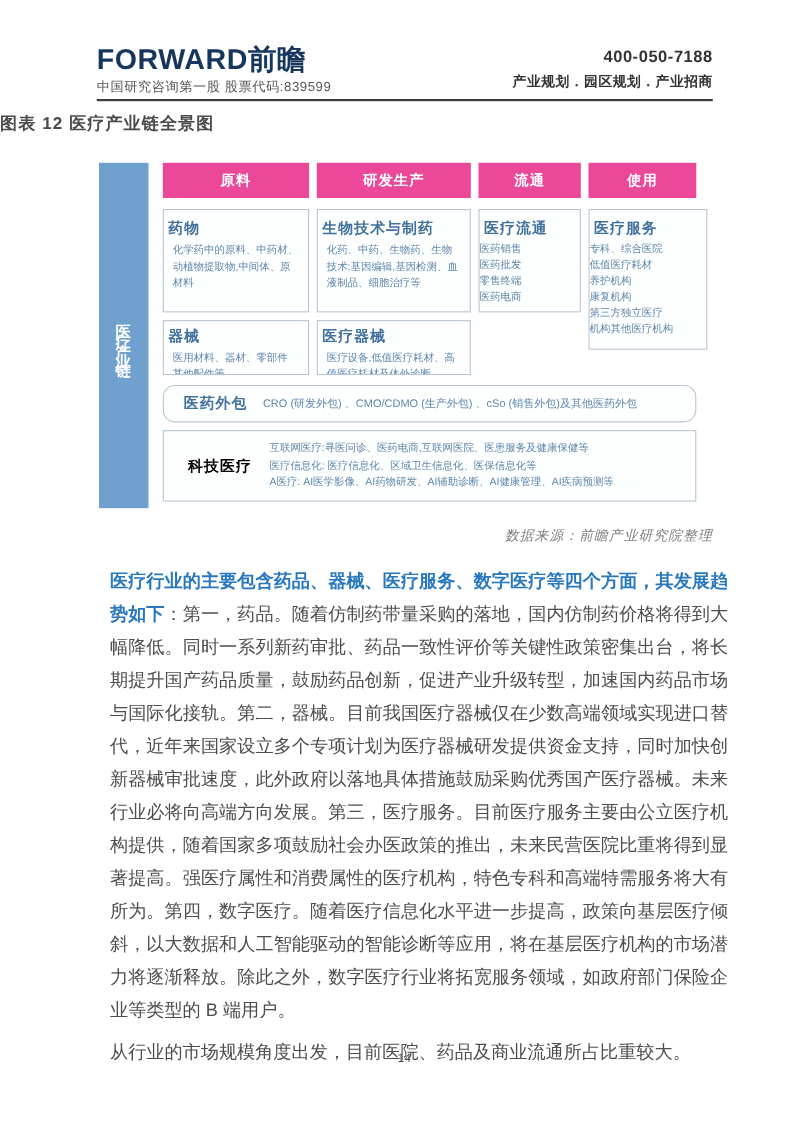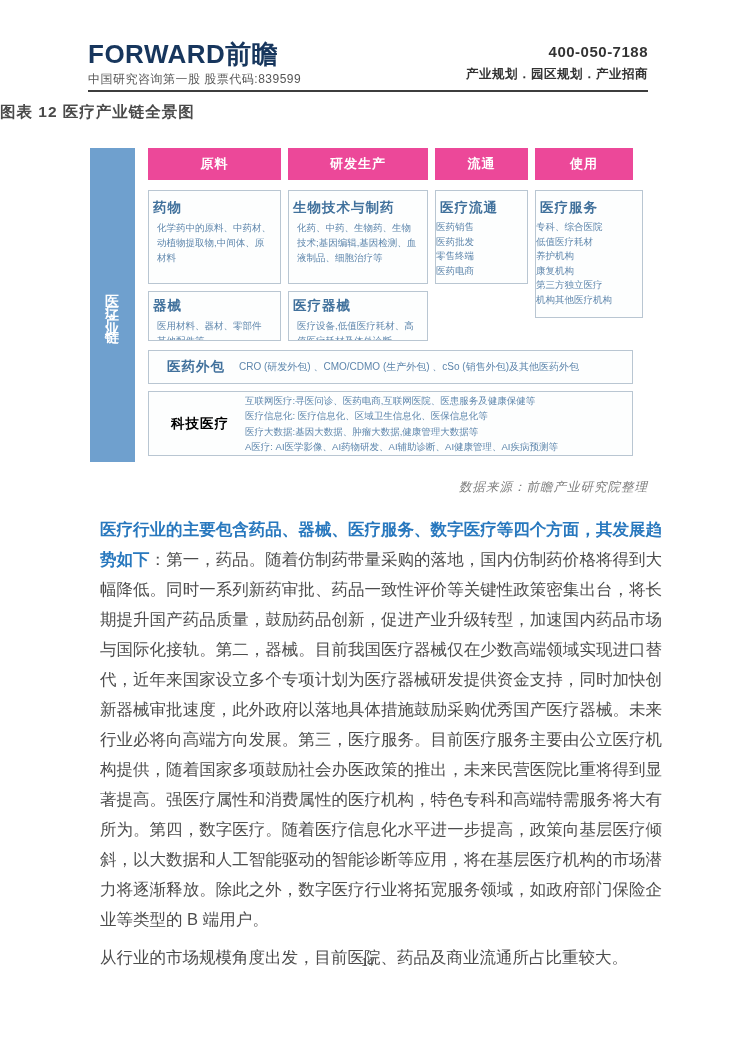--- a/index.html
+++ b/index.html
@@ -44,21 +44,21 @@
   .dbox .t { color:#41719c; font-weight:bold; font-size:13.5px; letter-spacing:1px; margin:8px 4px 3px; }
   .dbox .b { font-size:9.5px; line-height:15px; padding:0 8px; color:#5e86ac; }
   .dbox .ln { font-size:9.5px; line-height:14.5px; color:#5e86ac; }
   .b-drugs  { left:148px; top:190px; width:133px; height:94px; }
   .b-bio    { left:288px; top:190px; width:140px; height:94px; }
   .b-circ   { left:435px; top:190px; width:93px;  height:94px; }
   .b-serv   { left:535px; top:190px; width:108px;  height:128px; }
   .b-dev    { left:148px; top:291px; width:133px; height:50px; }
   .b-mdev   { left:288px; top:291px; width:140px; height:50px; }
   .b-dev .t, .b-mdev .t { margin-top:5px; }
-  .b-out    { left:148px; top:350px; width:485px; height:34px; display:flex; align-items:center; text-align:left; }
+  .b-out    { left:148px; top:350px; width:485px; height:34px; display:flex; align-items:center; text-align:left;border-radius:11px; }
   .b-out .row-label { font-size:13.5px; font-weight:bold; color:#41719c; margin:0 14px 0 18px; letter-spacing:1px; white-space:nowrap; }
   .b-out .row-body { font-size:10px; color:#5e86ac; }
   .b-tech   { left:148px; top:391px; width:485px; height:65px; display:flex; align-items:center; text-align:left; }
   .b-tech .row-label { font-size:13.5px; font-weight:bold; color:#000000; margin:0 16px 0 22px; letter-spacing:1px; white-space:nowrap; }
   .b-tech .tl { font-size:9.5px; line-height:15.5px; color:#5e86ac; }
   
   .source { position:absolute; right:87px; top:479px; font-size:12.5px; font-style:italic; color:#7d7d7d; letter-spacing:1px; }
   
   .bodytext { position:absolute; left:100px; top:514px; width:562px;
     font-size:16.5px; line-height:30px; color:#4d4d4d; text-align:justify; }
@@ -133,21 +133,20 @@
     <div class="abs dbox b-out">
       <span class="row-label">医药外包</span>
       <span class="row-body">CRO (研发外包) 、CMO/CDMO (生产外包) 、cSo (销售外包)及其他医药外包</span>
     </div>
 
     <div class="abs dbox b-tech">
       <span class="row-label">科技医疗</span>
       <span>
         <div class="tl">互联网医疗:寻医问诊、医药电商,互联网医院、医患服务及健康保健等</div>
         <div class="tl">医疗信息化: 医疗信息化、区域卫生信息化、医保信息化等</div>
-        <div class="tl">医疗大数据:基因大数据、肿瘤大数据,健康管理大数据等</div>
         <div class="tl">A医疗: AI医学影像、AI药物研发、AI辅助诊断、AI健康管理、AI疾病预测等</div>
       </span>
     </div>
   </div>
 
   <div class="source">数据来源：前瞻产业研究院整理</div>
 
   <div class="bodytext">
     <p><span class="lead">医疗行业的主要包含药品、器械、医疗服务、数字医疗等四个方面，其发展趋势如下</span><span>：</span><span>第一，药品。随着仿制药带量采购的落地，国内仿制药价格将得到大幅降低。同时一系列新药审批、药品一致性评价等关键性政策密集出台，将长期提升国产药品质量，鼓励药品创新，促进产业升级转型，加速国内药品市场与国际化接轨。第二，器械。目前我国医疗器械仅在少数高端领域实现进口替代，近年来国家设立多个专项计划为医疗器械研发提供资金支持，同时加快创新器械审批速度，此外政府以落地具体措施鼓励采购优秀国产医疗器械。未来行业必将向高端方向发展。第三，医疗服务。目前医疗服务主要由公立医疗机构提供，随着国家多项鼓励社会办医政策的推出，未来民营医院比重将得到显著提高。强医疗属性和消费属性的医疗机构，特色专科和高端特需服务将大有所为。第四，数字医疗。随着医疗信息化水平进一步提高，政策向基层医疗倾斜，以大数据和人工智能驱动的智能诊断等应用，将在基层医疗机构的市场潜力将逐渐释放。除此之外，数字医疗行业将拓宽服务领域，如政府部门保险企业等类型的 B 端用户。</span></p>
     <p class="p2">从行业的市场规模角度出发，目前医院、药品及商业流通所占比重较大。</p>

